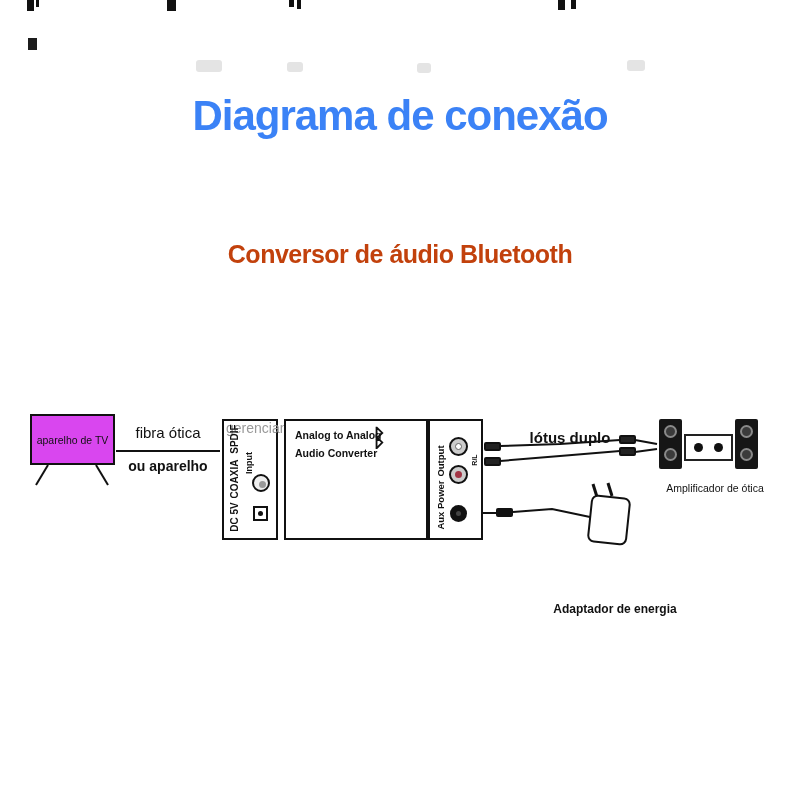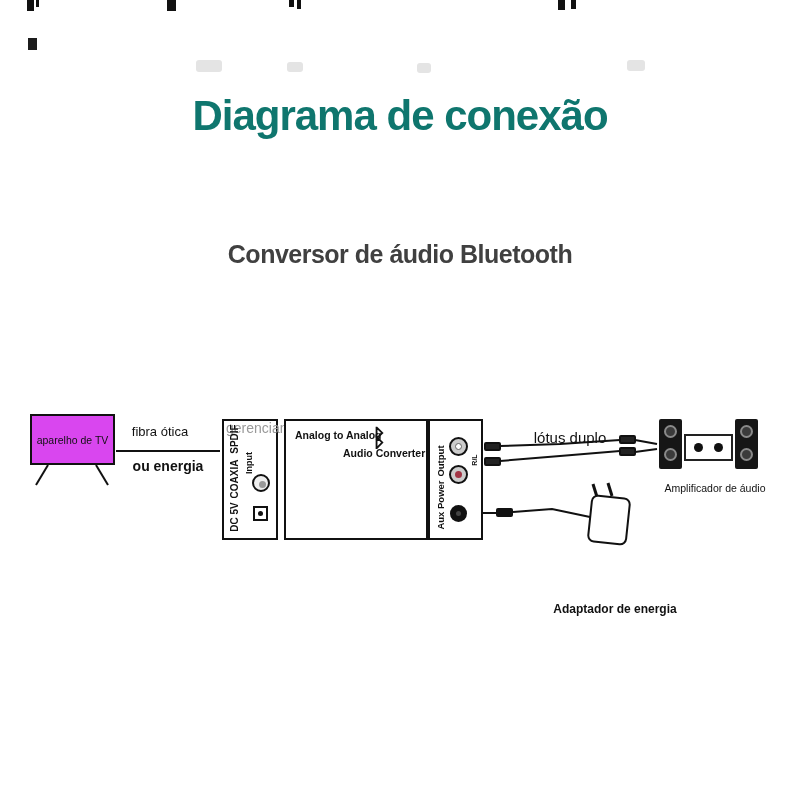--- a/index.html
+++ b/index.html
@@ -1,22 +1,22 @@
 <!DOCTYPE html>
 <html><head>
 <meta charset="utf-8">
 <style>
   html,body{margin:0;padding:0;background:#fff;}
   .page{position:relative;width:800px;height:801px;background:#ffffff;overflow:hidden;
         font-family:"Liberation Sans",sans-serif;color:#111;}
   .abs{position:absolute;}
   .title{position:absolute;top:92px;left:0;width:100%;text-align:center;
-         font-size:42px;font-weight:700;letter-spacing:-1px;color:#0f766e;}
+         font-size:42px;font-weight:700;letter-spacing:-1px;color:#3b82f6;}
   .subtitle{position:absolute;top:240px;left:0;width:100%;text-align:center;
-            font-size:25px;font-weight:700;letter-spacing:-0.5px;color:#404040;}
+            font-size:25px;font-weight:700;letter-spacing:-0.5px;color:#c2410c;}
   .vtext{position:absolute;white-space:nowrap;transform:translate(-50%,-50%) rotate(-90deg);}
   .panel{position:absolute;border:2px solid #111;background:#fff;box-sizing:border-box;}
   .tv{position:absolute;left:30px;top:414px;width:85px;height:51px;border:2px solid #111;
       box-sizing:border-box;display:flex;align-items:center;justify-content:center;
       font-size:10.5px;text-align:center;background:#d946ef;}
   .lbl{position:absolute;text-align:center;}
   .circle{position:absolute;border-radius:50%;box-sizing:border-box;}
   .dot{position:absolute;border-radius:50%;}
   .speaker{position:absolute;width:23px;height:50px;background:#161616;border-radius:2px;}
   .spk-cone{position:absolute;left:5px;width:13px;height:13px;border-radius:50%;
@@ -75,67 +75,67 @@
     </g>
   </svg>
 
   <div class="title">Diagrama de conexão</div>
   <div class="subtitle">Conversor de áudio Bluetooth</div>
 
   <div class="tv">
     <span>aparelho de TV</span>
   </div>
 
-  <div class="lbl" style="left:112px;top:424px;width:96px;font-size:13px;text-align:center;">fibra ótica</div>
-  <div class="lbl" style="left:120px;top:458px;width:96px;font-size:14px;font-weight:700;">ou energia</div>
+  <div class="lbl" style="left:120px;top:424px;width:96px;font-size:15px;text-align:center;">fibra ótica</div>
+  <div class="lbl" style="left:120px;top:458px;width:96px;font-size:14px;font-weight:700;">ou aparelho</div>
 
   <div class="panel" style="left:222px;top:419px;width:56px;height:121px;"></div>
   <div class="abs" style="left:226px;top:420px;font-size:14px;color:#999;">gerencian</div>
   <div class="vtext" style="left:234px;top:439px;font-size:10px;font-weight:700;">SPDIF</div>
   <div class="vtext" style="left:234px;top:479px;font-size:10px;font-weight:700;">COAXIA</div>
   <div class="vtext" style="left:234px;top:517px;font-size:10px;font-weight:700;">DC 5V</div>
   <div class="vtext" style="left:249px;top:463px;font-size:9px;font-weight:700;">Input</div>
   <div class="circle" style="left:252px;top:474px;width:18px;height:18px;border:2px solid #111;background:#eee;">
     <span class="dot" style="left:5px;top:5px;width:7px;height:7px;background:#999;"></span>
   </div>
   <div class="abs" style="left:253px;top:506px;width:15px;height:15px;border:2px solid #111;box-sizing:border-box;background:#fff;">
     <span class="dot" style="left:3px;top:3px;width:5px;height:5px;background:#111;position:absolute;"></span>
   </div>
 
   <div class="panel" style="left:284px;top:419px;width:144px;height:121px;"></div>
   <div class="abs" style="left:295px;top:429px;font-size:10.5px;font-weight:700;">Analog to Analog</div>
-  <div class="abs" style="left:295px;top:447px;font-size:10.5px;font-weight:700;margin-left:48px;">Audio Converter</div>
+  <div class="abs" style="left:295px;top:447px;font-size:10.5px;font-weight:700;">Audio Converter</div>
   <div class="abs" style="left:372px;top:424px;font-size:24px;font-weight:700;">ᛒ</div>
 
   <div class="panel" style="left:428px;top:419px;width:55px;height:121px;"></div>
   <div class="vtext" style="left:440px;top:461px;font-size:9.5px;font-weight:700;">Output</div>
   <div class="circle" style="left:449px;top:437px;width:19px;height:19px;border:2px solid #111;background:#ccc;">
     <span class="dot" style="position:absolute;left:4px;top:4px;width:7px;height:7px;background:#fff;border:1px solid #666;box-sizing:border-box;"></span>
   </div>
   <div class="circle" style="left:449px;top:465px;width:19px;height:19px;border:2px solid #111;background:#ccc;">
     <span class="dot" style="position:absolute;left:4px;top:4px;width:7px;height:7px;background:#a23545;"></span>
   </div>
   <div class="vtext" style="left:474px;top:460px;font-size:7px;font-weight:600;">R/L</div>
   <div class="vtext" style="left:440px;top:505px;font-size:9.5px;font-weight:700;">Aux Power</div>
   <div class="circle" style="left:450px;top:505px;width:17px;height:17px;background:#111;">
     <span class="dot" style="position:absolute;left:6px;top:6px;width:5px;height:5px;background:#444;"></span>
   </div>
 
-  <div class="lbl" style="left:518px;top:429px;width:104px;font-size:15px;font-weight:400;">lótus duplo</div>
+  <div class="lbl" style="left:518px;top:429px;width:104px;font-size:15px;font-weight:700;">lótus duplo</div>
 
   <div class="speaker" style="left:659px;top:419px;">
     <span class="spk-cone" style="top:6px;"></span>
     <span class="spk-cone" style="top:29px;"></span>
   </div>
   <div class="abs" style="left:684px;top:434px;width:49px;height:27px;border:2px solid #222;background:#fff;box-sizing:border-box;">
     <span class="dot" style="position:absolute;left:8px;top:7px;width:9px;height:9px;background:#111;"></span>
     <span class="dot" style="position:absolute;left:28px;top:7px;width:9px;height:9px;background:#111;"></span>
   </div>
   <div class="speaker" style="left:735px;top:419px;">
     <span class="spk-cone" style="top:6px;"></span>
     <span class="spk-cone" style="top:29px;"></span>
   </div>
-  <div class="lbl" style="left:648px;top:482px;width:134px;font-size:10.5px;">Amplificador de áudio</div>
+  <div class="lbl" style="left:648px;top:482px;width:134px;font-size:10.5px;">Amplificador de ótica</div>
 
   <div class="abs" style="left:589px;top:496px;width:40px;height:48px;border:2px solid #111;border-radius:7px;background:#fff;box-sizing:border-box;transform:rotate(6deg);"></div>
   <div class="lbl" style="left:545px;top:554px;width:140px;font-size:12px;font-weight:700;margin-top:48px;">Adaptador de energia</div>
 
 </div>
 
 </body></html>

